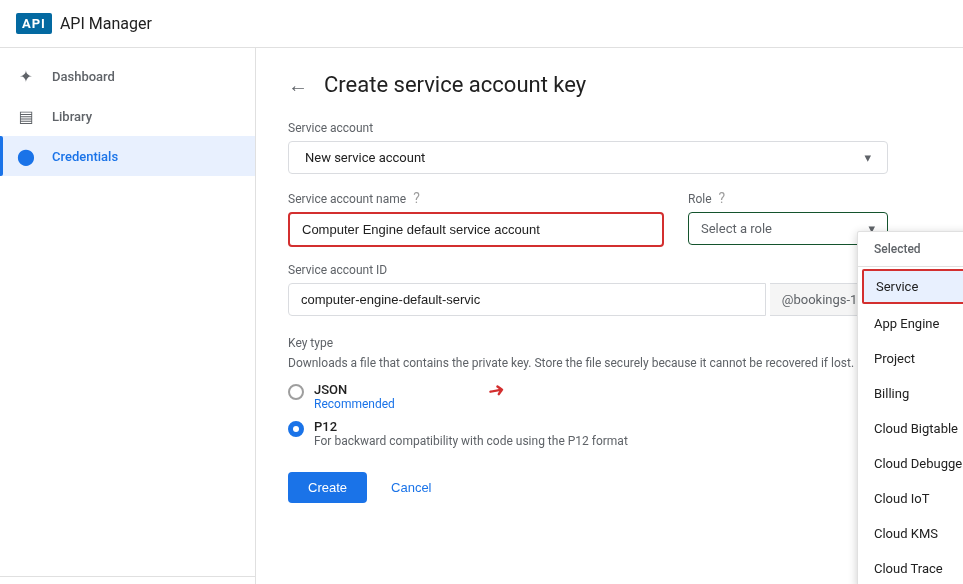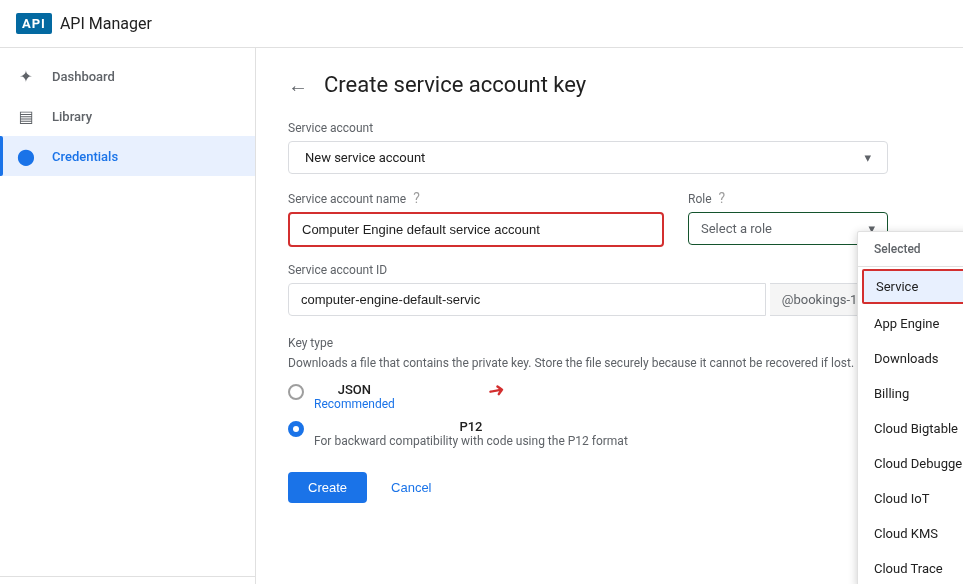--- a/index.html
+++ b/index.html
@@ -88,21 +88,21 @@
     .radio-circle {
       width: 16px; height: 16px; border-radius: 50%; border: 2px solid #9e9e9e;
       margin-top: 2px; flex-shrink: 0; background: #fff;
     }
     .radio-circle.selected { border-color: #1a73e8; background: #1a73e8; position: relative; }
     .radio-circle.selected::after {
       content: ''; position: absolute; top: 50%; left: 50%;
       transform: translate(-50%, -50%);
       width: 6px; height: 6px; border-radius: 50%; background: #fff;
     }
-    .radio-label { font-size: 13px; font-weight: 500; text-align: center; }
+    .radio-label { font-size: 13px; font-weight: 500; }
     .radio-sublabel { font-size: 12px; color: #1a73e8; }
     .radio-desc { font-size: 12px; color: #5f6368; }
 
     
     .button-row { display: flex; gap: 8px; margin-top: 24px; }
     .btn-primary {
       background: #1a73e8; color: #fff; border: none; border-radius: 4px;
       padding: 8px 20px; font-size: 13px; font-weight: 500; cursor: pointer;
     }
     .btn-secondary {
@@ -240,21 +240,21 @@
 
       <div class="role-panel-item active-box" style="border:2px solid #d32f2f; display:flex; justify-content:space-between; align-items:center; margin:2px 4px; border-radius:2px; padding:8px 12px; background:#e8f0fe;">
         <span>Service</span>
 
       </div>
       <div class="role-panel-item">
         <span>App Engine</span>
 
       </div>
       <div class="role-panel-item">
-        <span>Downloads</span>
+        <span>Project</span>
 
       </div>
       <div class="role-panel-item">
         <span>Billing</span>
 
       </div>
       <div class="role-panel-item">
         <span>Cloud Bigtable</span>
 
       </div>

